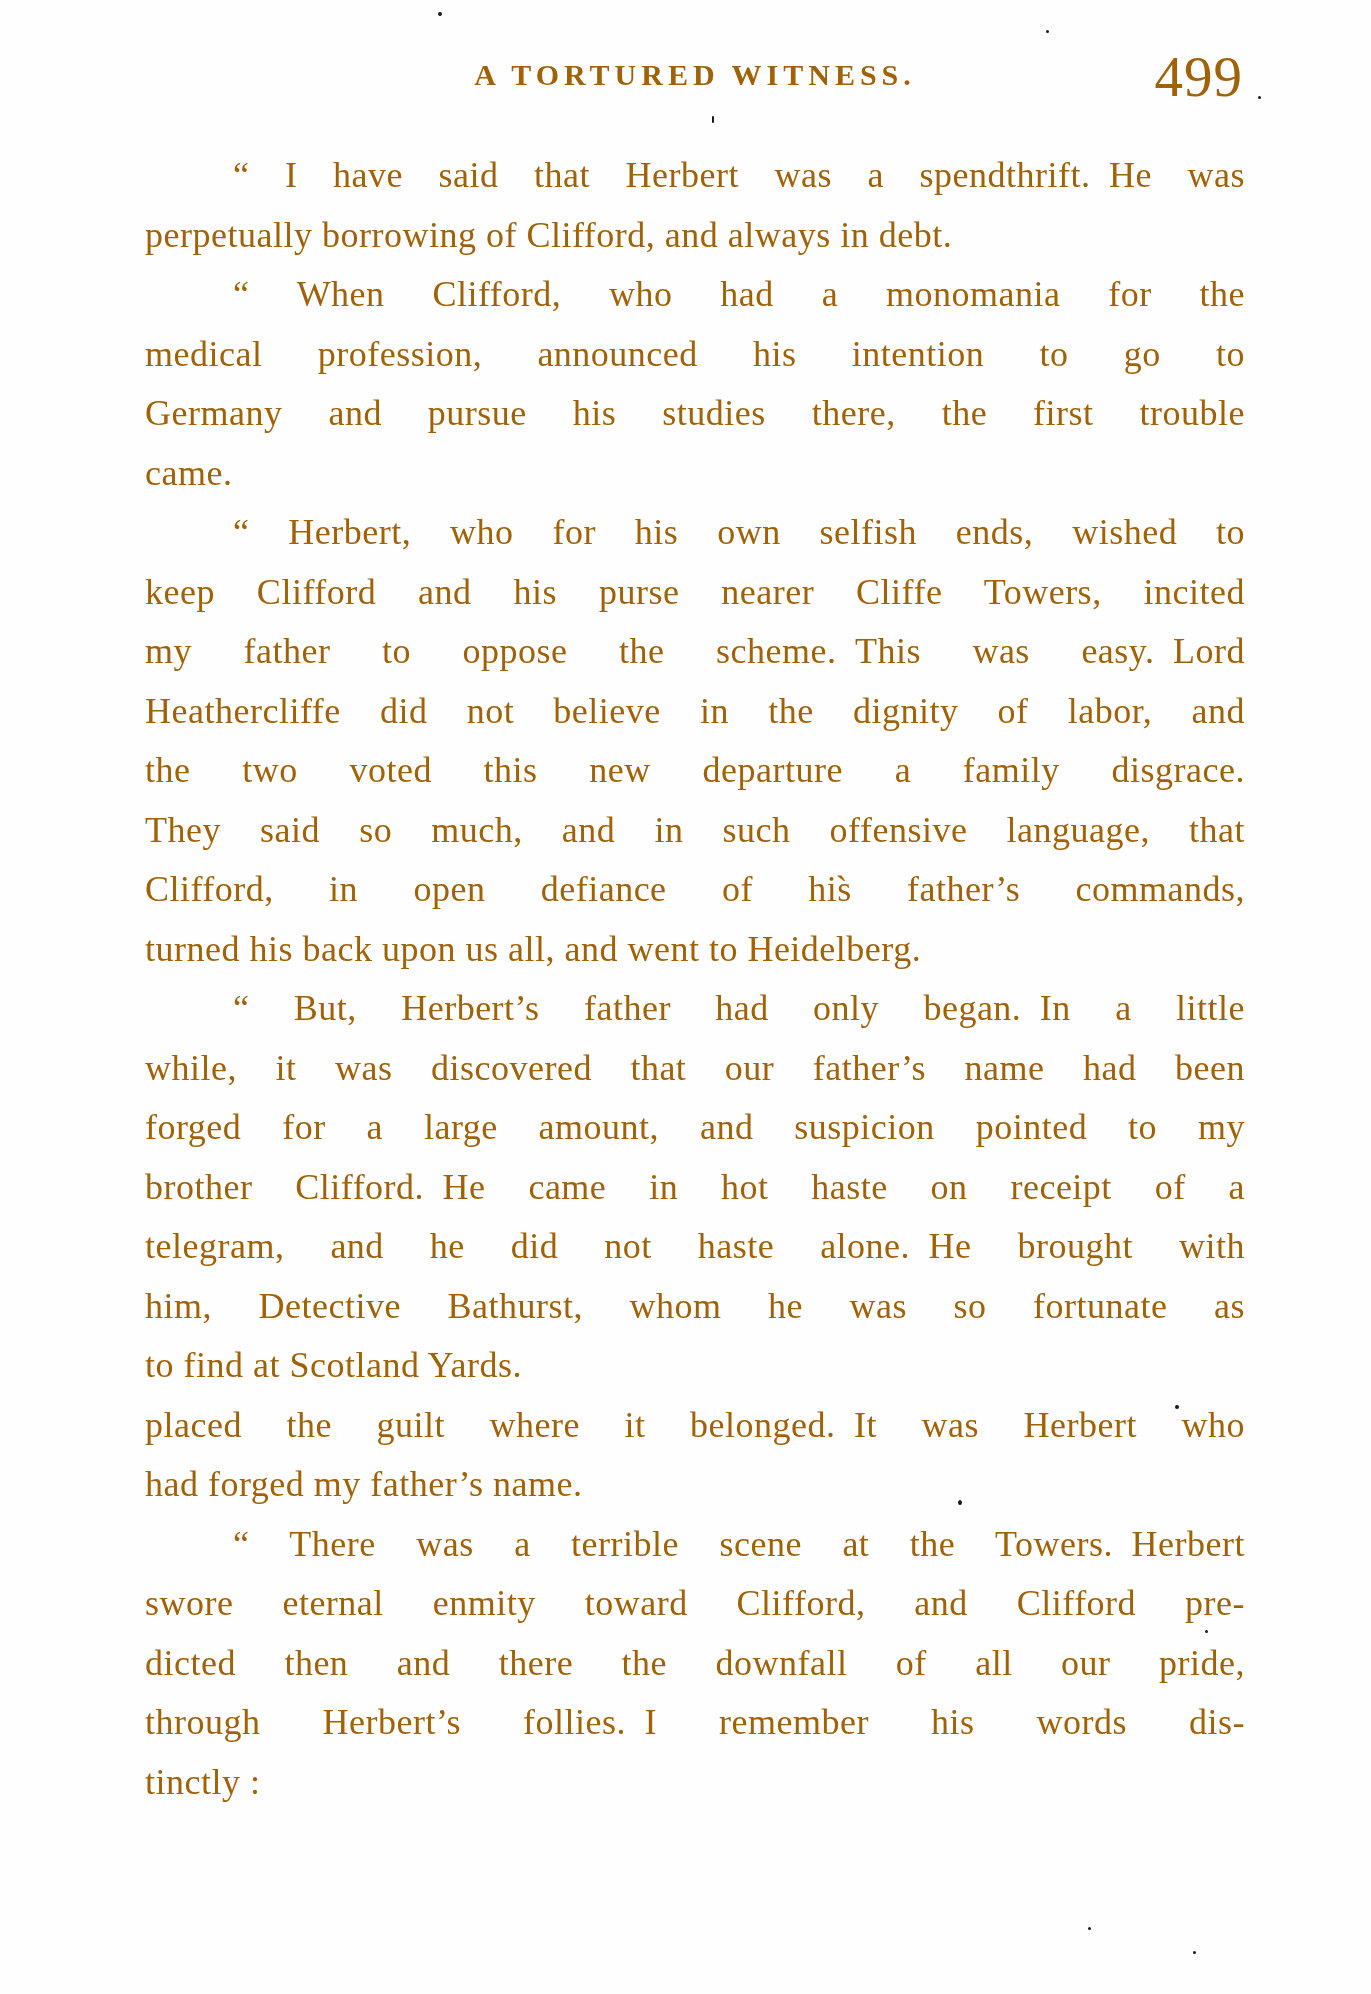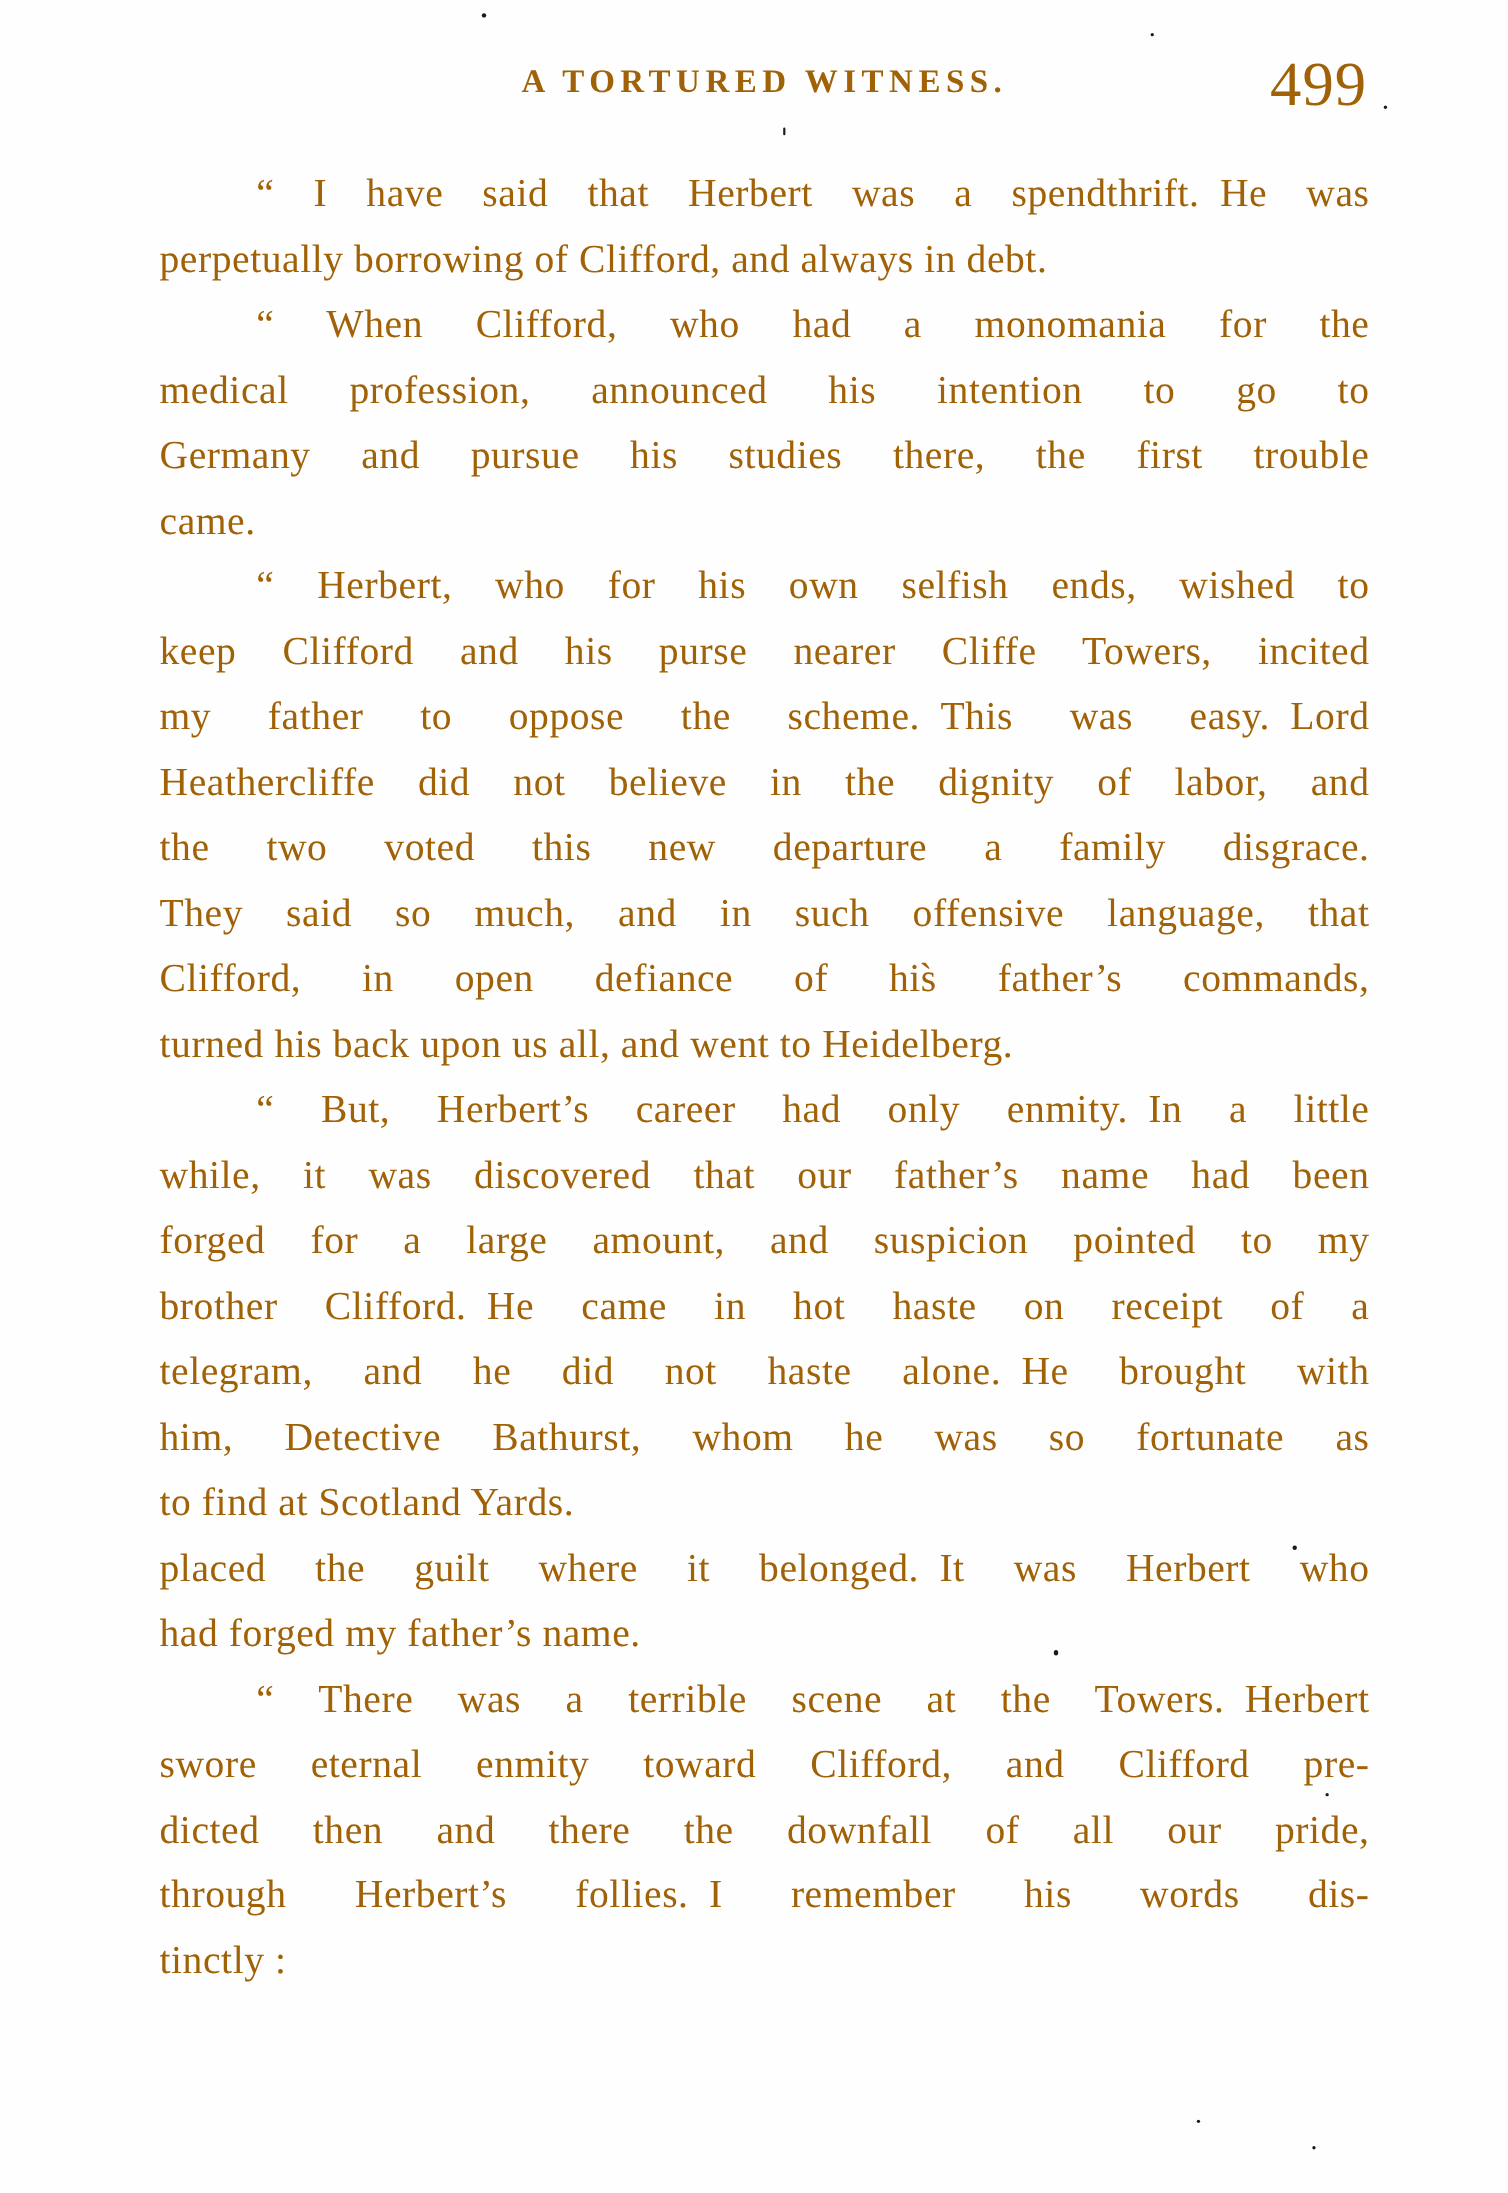--- a/index.html
+++ b/index.html
@@ -89,21 +89,21 @@
       <div class="line">Germany and pursue his studies there, the first trouble</div>
       <div class="line end">came.</div>
       <div class="line indent">“ Herbert, who for his own selfish ends, wished to</div>
       <div class="line">keep Clifford and his purse nearer Cliffe Towers, incited</div>
       <div class="line">my father to oppose the scheme. This was easy. Lord</div>
       <div class="line">Heathercliffe did not believe in the dignity of labor, and</div>
       <div class="line">the two voted this new departure a family disgrace.</div>
       <div class="line">They said so much, and in such offensive language, that</div>
       <div class="line">Clifford, in open defiance of his̀ father’s commands,</div>
       <div class="line end">turned his back upon us all, and went to Heidelberg.</div>
-      <div class="line indent">“ But, Herbert’s career had only enmity. In a little</div>
+      <div class="line indent">“ But, Herbert’s father had only began. In a little</div>
       <div class="line">while, it was discovered that our father’s name had been</div>
       <div class="line">forged for a large amount, and suspicion pointed to my</div>
       <div class="line">brother Clifford. He came in hot haste on receipt of a</div>
       <div class="line">telegram, and he did not haste alone. He brought with</div>
       <div class="line">him, Detective Bathurst, whom he was so fortunate as</div>
       <div class="line end">to find at Scotland Yards.</div>
       <div class="line">placed the guilt where it belonged. It was Herbert who</div>
       <div class="line end">had forged my father’s name.</div>
       <div class="line indent">“ There was a terrible scene at the Towers. Herbert</div>
       <div class="line">swore eternal enmity toward Clifford, and Clifford pre-</div>

